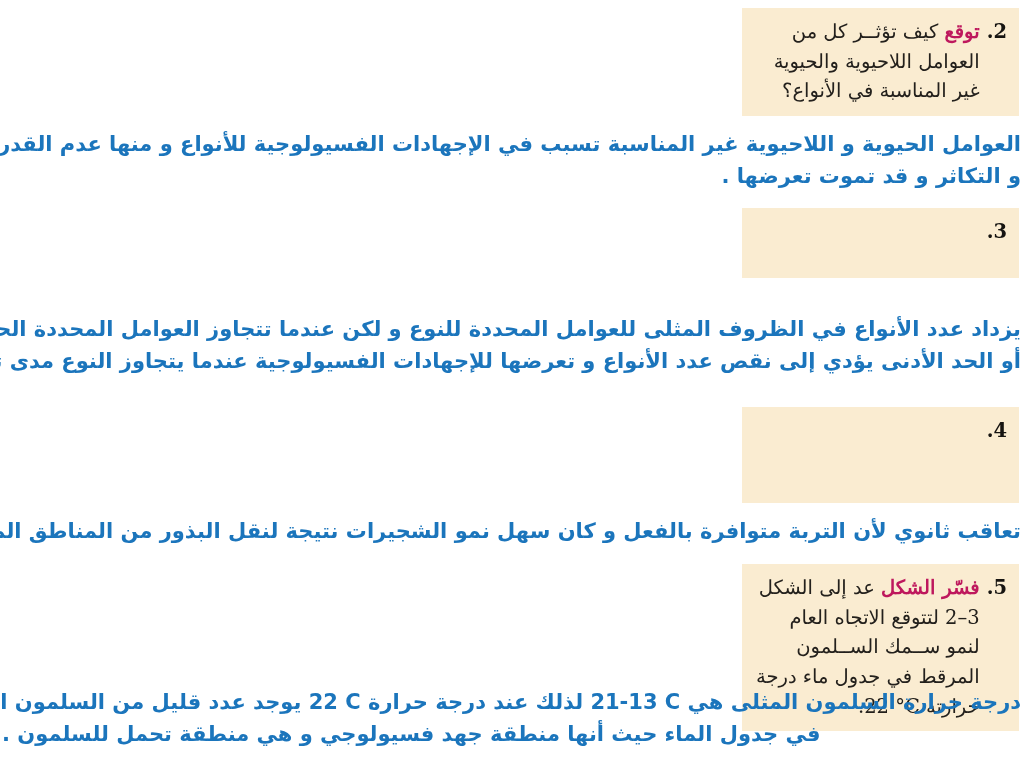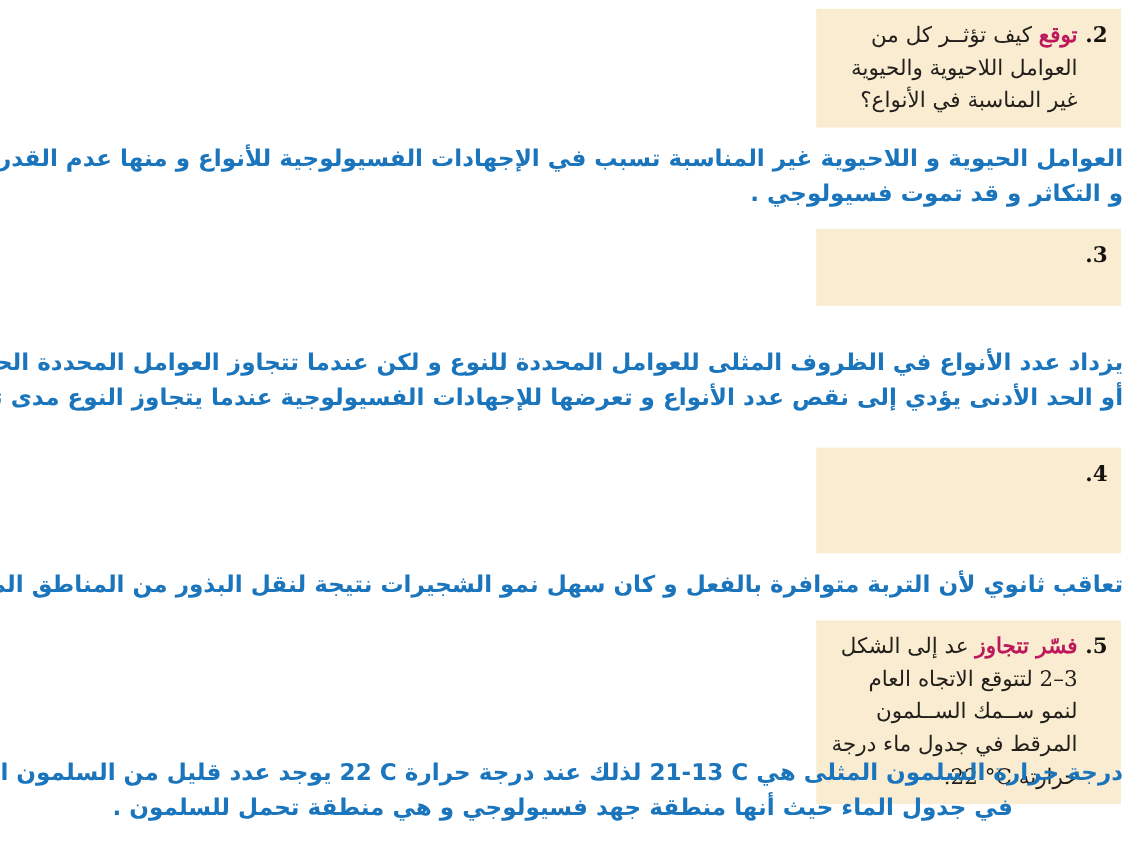--- a/index.html
+++ b/index.html
@@ -55,42 +55,42 @@
     right: 3px;
     direction: rtl;
     text-align: right;
     color: #1b75bc;
     font-family: "DejaVu Sans", sans-serif;
     font-weight: 700;
     font-size: 21px;
     line-height: 1.5;
   }
   .answer .ans-line { white-space: nowrap; }
-  .answer .ans-line.align-left { text-align: center; }
+  .answer .ans-line.align-left { text-align: left; }
   #answer-1 { top: 129px; }
   #answer-2 { top: 314px; }
   #answer-3 { top: 516px; }
   #answer-4 { top: 687px; }
 </style>
 </head>
 <body>
 
 <div class="page">
 
   <div class="qbox" id="qbox-2">
     <span class="qnum">2.</span>
     <span class="qtext">
       <span class="qkeyword">توقع</span>
       <span>كيف تؤثــر كل من العوامل اللاحيوية والحيوية غير المناسبة في الأنواع؟</span>
     </span>
   </div>
 
   <div class="answer" id="answer-1">
     <div class="ans-line">العوامل الحيوية و اللاحيوية غير المناسبة تسبب في الإجهادات الفسيولوجية للأنواع و منها عدم القدرة على النمو</div>
-    <div class="ans-line">و التكاثر و قد تموت فسيولوجي .</div>
+    <div class="ans-line">و التكاثر و قد تموت تعرضها .</div>
   </div>
 
   <div class="qbox" id="qbox-3">
     <span class="qnum">3.</span>
   </div>
 
   <div class="answer" id="answer-2">
     <div class="ans-line">يزداد عدد الأنواع في الظروف المثلى للعوامل المحددة للنوع و لكن عندما تتجاوز العوامل المحددة الحد الأعلى</div>
     <div class="ans-line">أو الحد الأدنى يؤدي إلى نقص عدد الأنواع و تعرضها للإجهادات الفسيولوجية عندما يتجاوز النوع مدى تحمله .</div>
   </div>
@@ -99,21 +99,21 @@
     <span class="qnum">4.</span>
   </div>
 
   <div class="answer" id="answer-3">
     <div class="ans-line">تعاقب ثانوي لأن التربة متوافرة بالفعل و كان سهل نمو الشجيرات نتيجة لنقل البذور من المناطق المجاورة .</div>
   </div>
 
   <div class="qbox" id="qbox-5">
     <span class="qnum">5.</span>
     <span class="qtext">
-      <span class="qkeyword">فسّر تتجاوز</span>
+      <span class="qkeyword">فسّر الشكل</span>
       <span>عد إلى الشكل 3–2 لتتوقع الاتجاه العام لنمو ســمك الســلمون المرقط في جدول ماء درجة حرارته ‎22 °C‎.</span>
     </span>
   </div>
 
   <div class="answer" id="answer-4">
     <div class="ans-line">درجة حرارة السلمون المثلى هي ‎21-13 C‎  لذلك عند درجة حرارة ‎22 C‎ يوجد عدد قليل من السلمون المرقط</div>
     <div class="ans-line align-left">في جدول الماء حيث أنها منطقة جهد فسيولوجي  و  هي منطقة تحمل للسلمون .</div>
   </div>
 
 </div>

